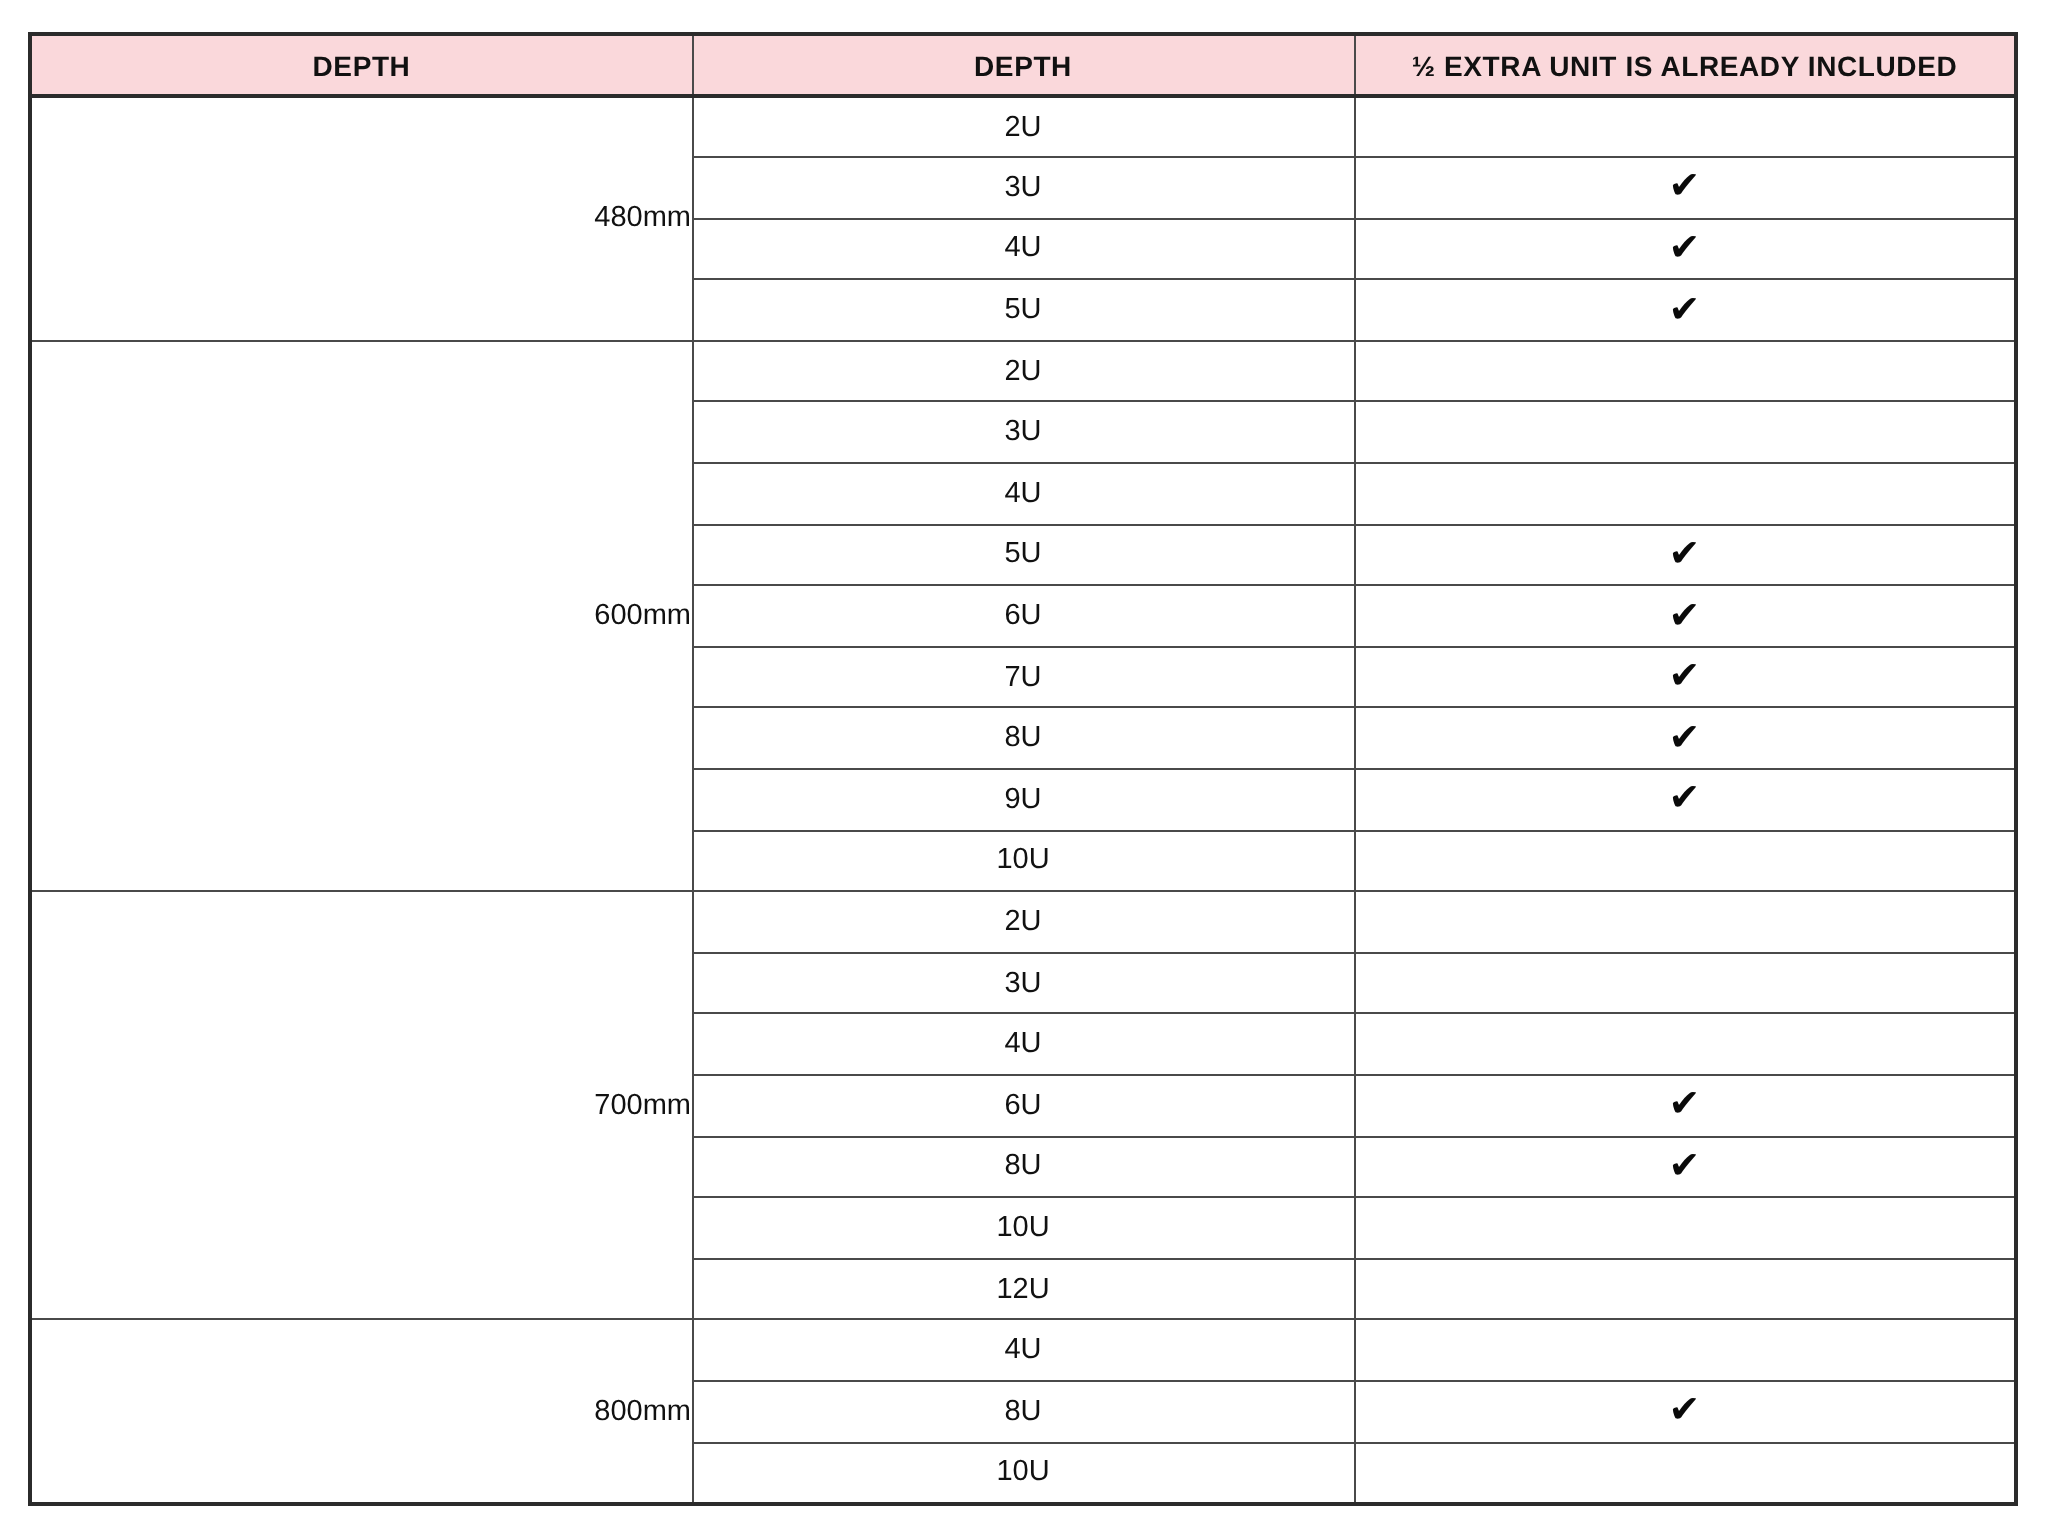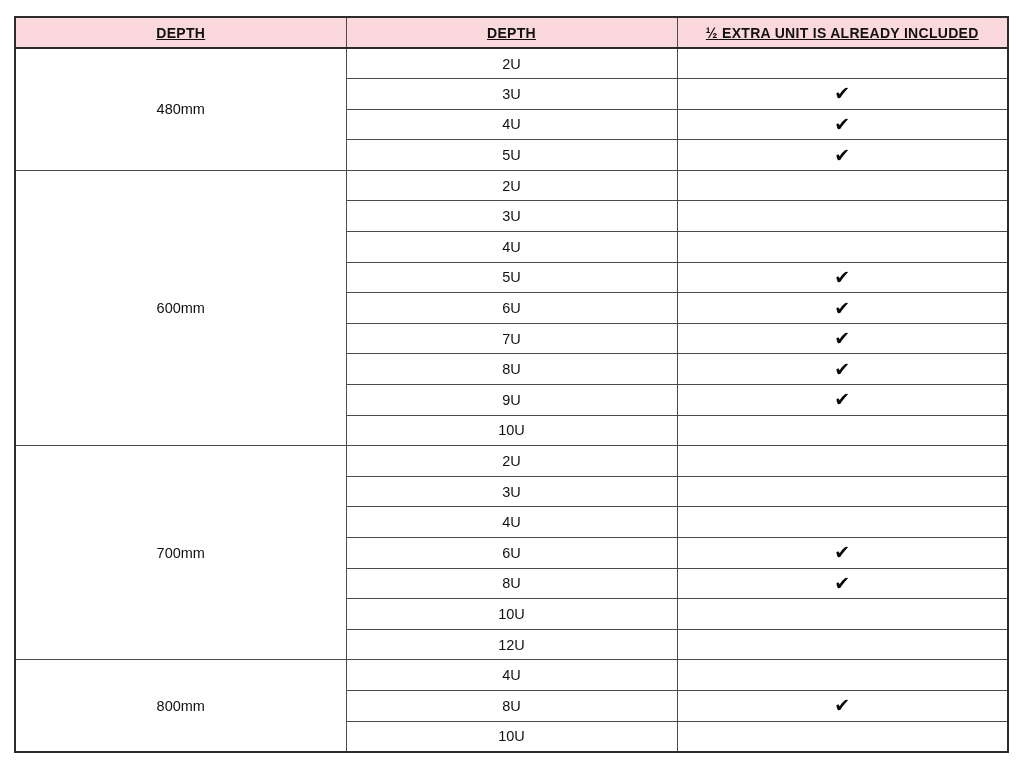--- a/index.html
+++ b/index.html
@@ -36,34 +36,34 @@
     white-space: nowrap;
   }
   thead th {
     background: var(--header-bg, #fad8db);
     height: 31px;
     font-size: 14px;
     font-weight: bold;
     letter-spacing: 0.3px;
     color: var(--text-color, #111111);
     border-bottom: 2px solid var(--border-outer, #2b2b2b);
-    text-decoration: underline;
   }
   tbody td {
     height: 30.6px;
     font-size: 14.5px;
     color: var(--text-color, #111111);
     background: #ffffff;
   }
   tbody tr.group-start td {
     border-top: 1.5px solid var(--border-group, #383838);
     margin-top: 40px;
   }
   td.depth-cell {
     font-size: 14.5px;
+    text-align: right;
   }
   td.check-cell {
     font-family: "DejaVu Sans", sans-serif;
     font-size: 19px;
     font-weight: bold;
     line-height: 1;
     color: #0a0a0a;
   }
 </style>
 </head>

